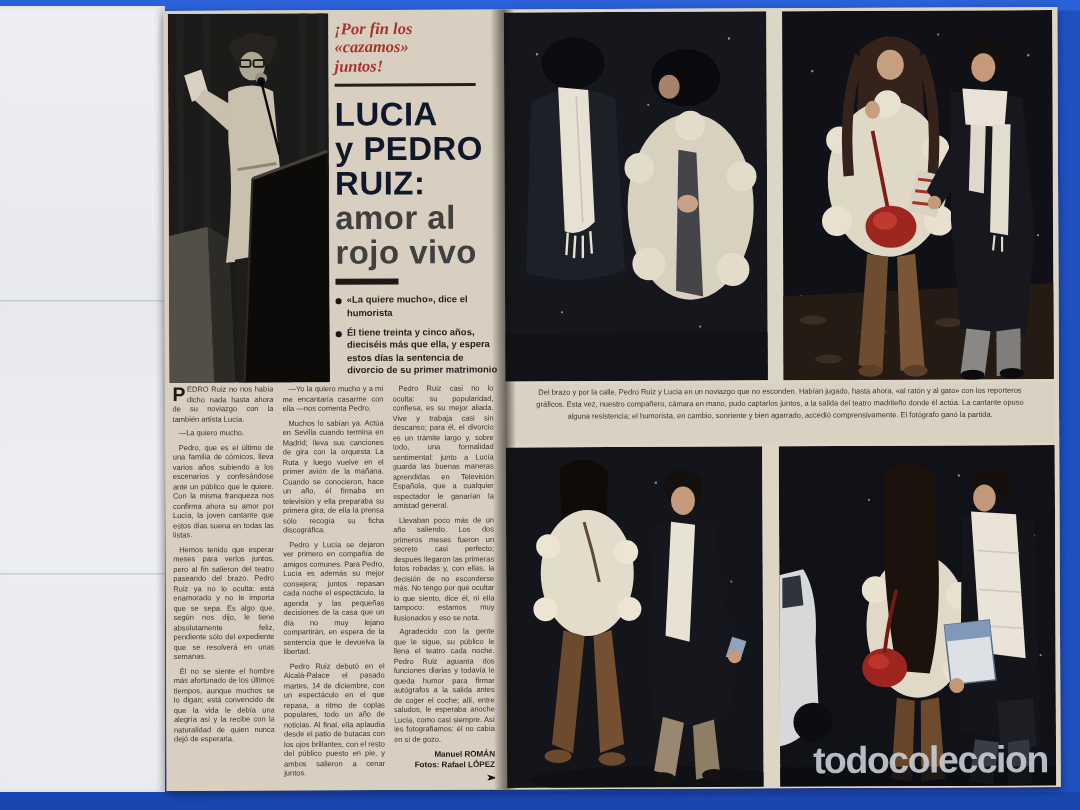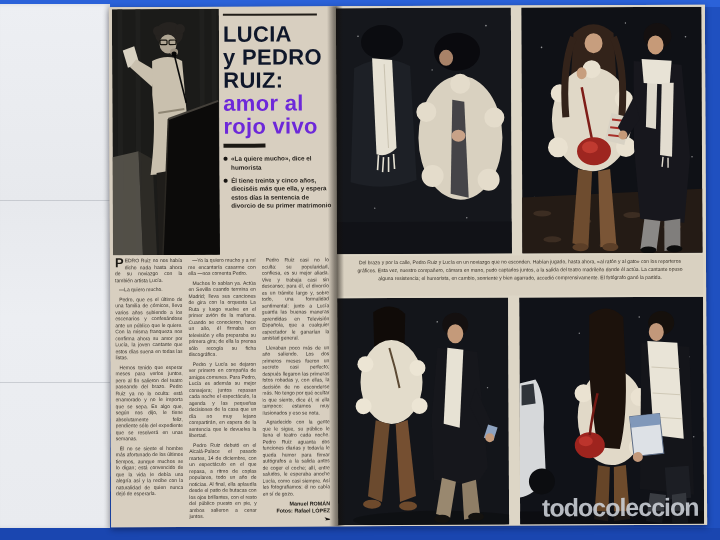--- a/index.html
+++ b/index.html
@@ -24,21 +24,21 @@
   
   .left-page { position:absolute; left:0; top:0; width:225px; height:100%; background:#d8cfc0; }
   .bw-photo { position:absolute; left:3px; top:2px; width:107px; height:246px; display:block; }
   .headline-col { position:absolute; left:114px; top:2px; width:109px; height:246px; }
   .kicker { margin-top:5px; font-family:"Liberation Serif", serif; font-style:italic; font-weight:bold;
             font-size:11px; line-height:1.12; color:#a8322c; white-space:pre-line; }
   .kicker-rule { width:94px; height:2px; background:#211d18; margin:5px 0 7px; }
   .headline-black { font-size:22px; font-weight:bold; line-height:1.05; letter-spacing:.3px;
                     color:#0f172a; white-space:pre-line; }
   .headline-red { font-size:22px; font-weight:bold; line-height:1.05; letter-spacing:.3px;
-                  color:#6d28d9; white-space:pre-line; }
+                  color:#404040; white-space:pre-line; }
   .head-rule { width:42px; height:4px; background:#1c1914; margin:6px 0 7px; }
   .bullet-item { display:flex; gap:4px; font-size:6.3px; font-weight:bold; line-height:1.32;
                  color:#231f1a; margin-bottom:5px; }
   .bullet-dot { flex:0 0 auto; width:3.5px; height:3.5px; border-radius:50%; background:#181512; margin-top:2px; }
 
   .columns { position:absolute; left:5px; top:250px; width:214px; height:264px; display:flex; gap:6px; overflow:hidden; }
   .col { flex:1; font-size:5px; line-height:1.3; color:#36312a; text-align:justify; overflow:hidden; }
   .col p { margin-bottom:3px; text-indent:4px; }
   .col.first p:first-child { text-indent:0; }
   .col.first p:first-child::first-letter { float:left; font-size:13px; line-height:.8; font-weight:bold;
@@ -98,20 +98,23 @@
       <ellipse cx="62" cy="43" rx="4" ry="3.5" fill="#9a9080"></ellipse>
       <polygon points="44,164 80,158 82,246 46,246" fill="#1f1d1a"></polygon>
       <line x1="74" y1="94" x2="62" y2="45" stroke="#0a0a0a" stroke-width="1.6"></line>
       <circle cx="62" cy="45" r="2.6" fill="#060606"></circle>
       <polygon points="56,110 106,92 107,246 50,246" fill="#0c0b0a"></polygon>
       <line x1="56" y1="110" x2="106" y2="92" stroke="#44403a" stroke-width="2"></line>
       <line x1="56" y1="110" x2="50" y2="246" stroke="#2a2722" stroke-width="1.5"></line>
     </svg>
 
     <div class="headline-col">
+      <div class="kicker">¡Por fin los
+«cazamos»
+juntos!</div>
       <div class="kicker-rule"></div>
       <div class="headline-black">LUCIA
 y PEDRO
 RUIZ:</div>
       <div class="headline-red">amor al
 rojo vivo</div>
       <div class="head-rule"></div>
       <div class="bullet-item">
         <span class="bullet-dot"></span>
         <span>«La quiere mucho», dice el humorista</span>

